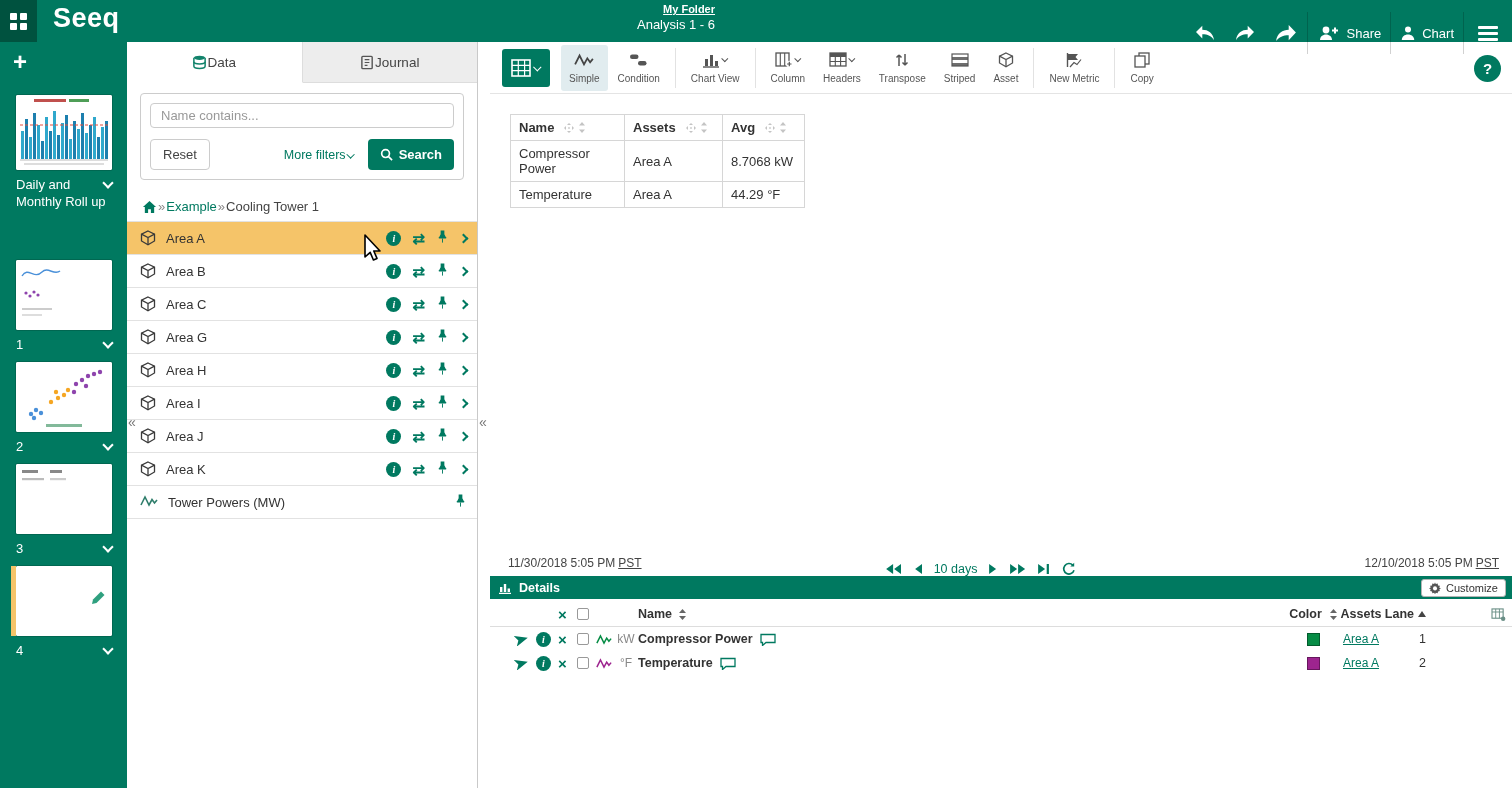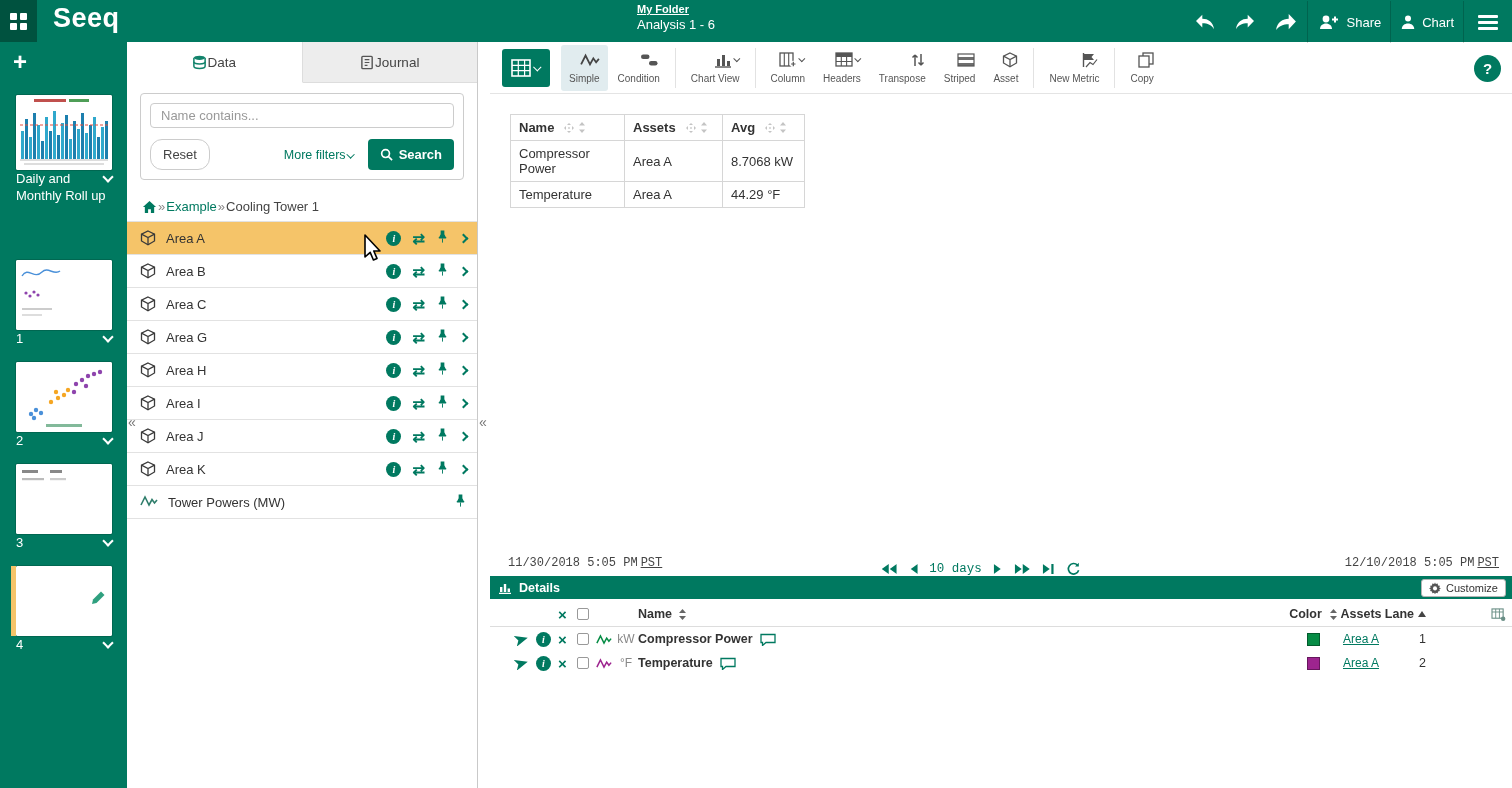--- a/index.html
+++ b/index.html
@@ -11,50 +11,50 @@
     overflow: hidden;
     color: #333;
   }
 
   
   .topbar { position:absolute; top:0; left:0; width:1512px; height:42px; background:#007960; color:#fff; z-index:20; }
   .appgrid { position:absolute; left:0; top:0; width:37px; height:42px; background:#00523f; display:flex; align-items:center; justify-content:center; cursor:pointer; }
   .appgrid .g { display:grid; grid-template-columns:7px 7px; grid-gap:3px; }
   .appgrid .g i { width:7px; height:7px; background:#fff; border-radius:1px; display:block; }
   .logo { position:absolute; left:53px; top:3px; font-size:27px; font-weight:bold; letter-spacing:0.5px; cursor:pointer; }
-  .title-block { position:absolute; left:676px; top:3px; transform:translateX(-50%); text-align:left; white-space:nowrap; }
+  .title-block { position:absolute; left:676px; top:3px; transform:translateX(-50%); text-align:right; white-space:nowrap; }
   .folder-link { font-size:11px; font-weight:bold; text-decoration:underline; cursor:pointer; }
   .ws-title { font-size:13px; margin-top:2px; }
-  .top-right { position:absolute; right:0; top:1px; height:42px; display:flex; align-items:center; }
+  .top-right { position:absolute; right:0; top:12px; height:42px; display:flex; align-items:center; }
   .tb-btn { padding:0 9px; height:42px; display:flex; align-items:center; cursor:pointer; }
   .tb-sep { width:1px; height:42px; background:rgba(0,0,0,0.18); }
   .tb-label { font-size:13px; margin-left:6px; }
   .hamburger { display:flex; flex-direction:column; gap:3px; padding:0 14px; cursor:pointer; }
   .hamburger i { width:20px; height:3px; background:#fff; border-radius:1px; display:block; }
 
   
   .left-rail { position:absolute; top:42px; left:0; width:127px; height:746px; background:#007960; }
   .add-ws { position:absolute; left:7px; top:6px; width:26px; height:28px; color:#fff; font-size:24px; font-weight:bold; text-align:center; line-height:28px; cursor:pointer; }
   .ws-item { position:absolute; left:16px; width:96px; }
   .thumb { width:96px; background:#fff; border-radius:2px; overflow:hidden; cursor:pointer; box-shadow:0 0 0 1px rgba(0,0,0,0.15); }
-  .ws-caption { position:relative; margin-top:0; width:96px; color:#fff; font-size:13px; line-height:17px; }
+  .ws-caption { position:relative; margin-top:6px; width:96px; color:#fff; font-size:13px; line-height:17px; }
   .sb-chev { position:absolute; right:0; top:3px; width:8px; height:8px; border-left:2px solid #fff; border-bottom:2px solid #fff; transform:rotate(-45deg); cursor:pointer; }
   .sel-strip { position:absolute; left:-5px; top:0; width:5px; height:70px; background:#F5C469; }
 
   
   .data-panel { position:absolute; top:42px; left:127px; width:351px; height:746px; background:#fff; border-right:1px solid #c9c9c9; }
   .tabs { display:flex; height:41px; }
   .tab { flex:1; display:flex; align-items:center; justify-content:center; font-size:13.5px; color:#444; background:#ededed; border-right:1px solid #ddd; border-bottom:1px solid #ddd; cursor:pointer; }
   .tab:last-child { border-right:none; }
   .tab.active { background:#fff; border-bottom:1px solid #fff; }
   .search-wrap { margin:10px 13px 8px; border:1px solid #ccc; border-radius:4px; padding:9px; }
   .search-input { width:100%; height:25px; border:1px solid #ccc; border-radius:4px; padding:0 10px; font-size:13px; color:#555; font-family:"Liberation Sans",sans-serif; }
   .search-input::placeholder { color:#999; }
   .search-row { display:flex; align-items:center; margin-top:11px; }
-  .btn-reset { padding:7px 12px; border:1px solid #ccc; border-radius:12px; background:#fff; font-size:13px; color:#444; cursor:pointer; }
+  .btn-reset { padding:7px 12px; border:1px solid #ccc; border-radius:4px; background:#fff; font-size:13px; color:#444; cursor:pointer; }
   .more-filters { margin-left:auto; color:#007960; font-size:12.5px; margin-right:13px; cursor:pointer; white-space:nowrap; }
   .mf-caret { display:inline-block; width:6px; height:6px; border-left:1.6px solid #007960; border-bottom:1.6px solid #007960; transform:rotate(-45deg) translateY(-2px); margin-left:3px; }
   .btn-search { background:#007960; color:#fff; border:none; border-radius:4px; padding:8px 12px; font-size:13px; font-weight:bold; display:flex; align-items:center; gap:6px; cursor:pointer; }
   .crumbs { display:flex; align-items:center; padding:11px 14px 7px 15px; font-size:13px; }
   .crumb-sep { color:#888; margin:0 1px; }
   .crumb-link { color:#007960; cursor:pointer; }
   .crumb-current { color:#444; }
   .asset-list { border-top:1px solid #e2e2e2; }
   .asset-row { display:flex; align-items:center; height:33px; padding:0 10px 0 13px; border-bottom:1px solid #e2e2e2; cursor:pointer; background:#fff; }
   .asset-row.selected { background:#F5C469; }
@@ -63,36 +63,36 @@
   .info-badge { width:15px; height:15px; border-radius:50%; background:#007960; color:#fff; font-size:10px; font-family:"Liberation Serif",serif; font-style:italic; font-weight:bold; display:flex; align-items:center; justify-content:center; cursor:pointer; }
   .swap-glyph { color:#007960; font-size:15px; font-weight:bold; line-height:1; cursor:pointer; }
   .chev-right { width:7px; height:7px; border-right:2px solid #007960; border-top:2px solid #007960; transform:rotate(45deg); cursor:pointer; }
   .collapse-handle { position:absolute; color:#777; font-size:14px; z-index:15; cursor:pointer; }
 
   
   .main { position:absolute; top:42px; left:490px; width:1022px; height:746px; background:#fff; }
   .toolbar-row { position:absolute; top:0; left:0; right:0; height:52px; border-bottom:1px solid #e4e4e4; display:flex; align-items:center; padding-left:12px; }
   .view-dd { width:48px; height:38px; background:#007960; border-radius:3px; display:flex; align-items:center; justify-content:center; gap:4px; margin-right:10px; cursor:pointer; flex:none; }
   .dd-caret { width:6px; height:6px; border-left:1.8px solid #fff; border-bottom:1.8px solid #fff; transform:rotate(-45deg) translateY(-1px); }
-  .tool-btn { display:flex; flex-direction:column; align-items:flex-end; justify-content:flex-start; padding:4px 8px 2px; height:46px; border-radius:3px; margin:0 1px; cursor:pointer; }
+  .tool-btn { display:flex; flex-direction:column; align-items:center; justify-content:flex-start; padding:4px 8px 2px; height:46px; border-radius:3px; margin:0 1px; cursor:pointer; }
   .tool-btn.active { background:#e1ecef; }
   .ic-row { display:flex; align-items:center; gap:3px; height:22px; }
   .tool-lbl { font-size:10px; color:#555; margin-top:2px; white-space:nowrap; }
   .tool-sep { width:1px; height:40px; background:#e2e2e2; margin:0 6px; flex:none; }
   .sm-caret { width:5px; height:5px; border-left:1.5px solid #555; border-bottom:1.5px solid #555; transform:rotate(-45deg) translateY(-1px); }
   .help-circle { position:absolute; right:11px; top:13px; width:27px; height:27px; border-radius:50%; background:#007960; color:#fff; font-size:15px; font-weight:bold; display:flex; align-items:center; justify-content:center; cursor:pointer; }
 
   .ws-table { position:absolute; left:20px; top:72px; border-collapse:collapse; font-size:13px; color:#333; }
   .ws-table th { border:1px solid #d6d6d6; font-weight:bold; padding:5px 6px 5px 8px; text-align:left; }
   .ws-table td { border:1px solid #d6d6d6; padding:5px 8px; }
   .th-inner { display:flex; align-items:center; }
   .th-icons { display:flex; align-items:center; gap:4px; margin-left:10px; }
 
   
-  .timebar { position:absolute; top:509px; left:0; right:0; height:24px; font-size:12px; color:#444;font-family:Liberation Mono, monospace; }
+  .timebar { position:absolute; top:509px; left:0; right:0; height:24px; font-size:12px; color:#444; }
   .tb-start { position:absolute; left:18px; top:5px; cursor:pointer; }
   .tb-end { position:absolute; right:13px; top:5px; cursor:pointer; }
   .tz { text-decoration:underline; margin-left:3px; cursor:pointer; }
   .tb-center { position:absolute; left:48%; transform:translateX(-50%); top:11px; display:flex; align-items:center; gap:12px; }
   .duration { color:#007960; font-size:12.5px; cursor:pointer; }
   .nav-ic { display:flex; align-items:center; cursor:pointer; }
 
   
   .details-bar { position:absolute; top:534px; left:0; right:0; height:23px; background:#007960; color:#fff; display:flex; align-items:center; padding:0 6px 0 8px; }
   .details-title { font-size:12.5px; font-weight:bold; margin-left:7px; }

